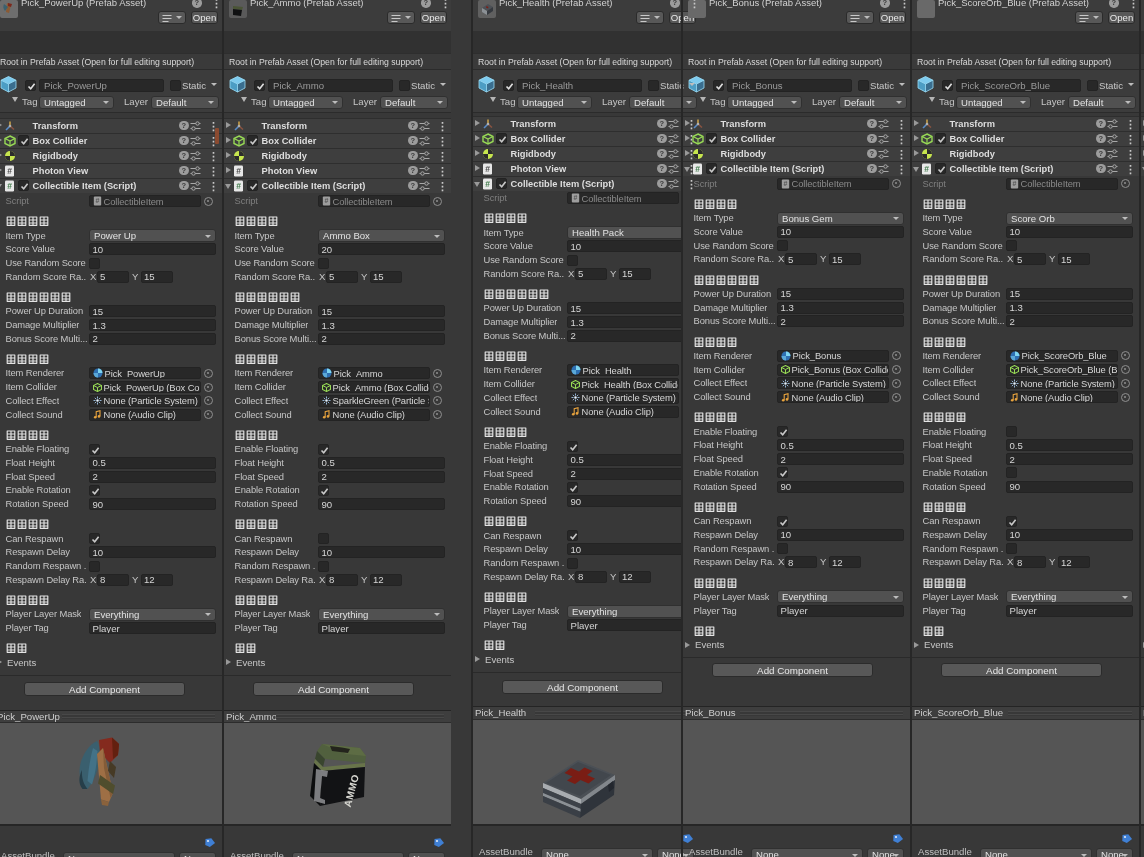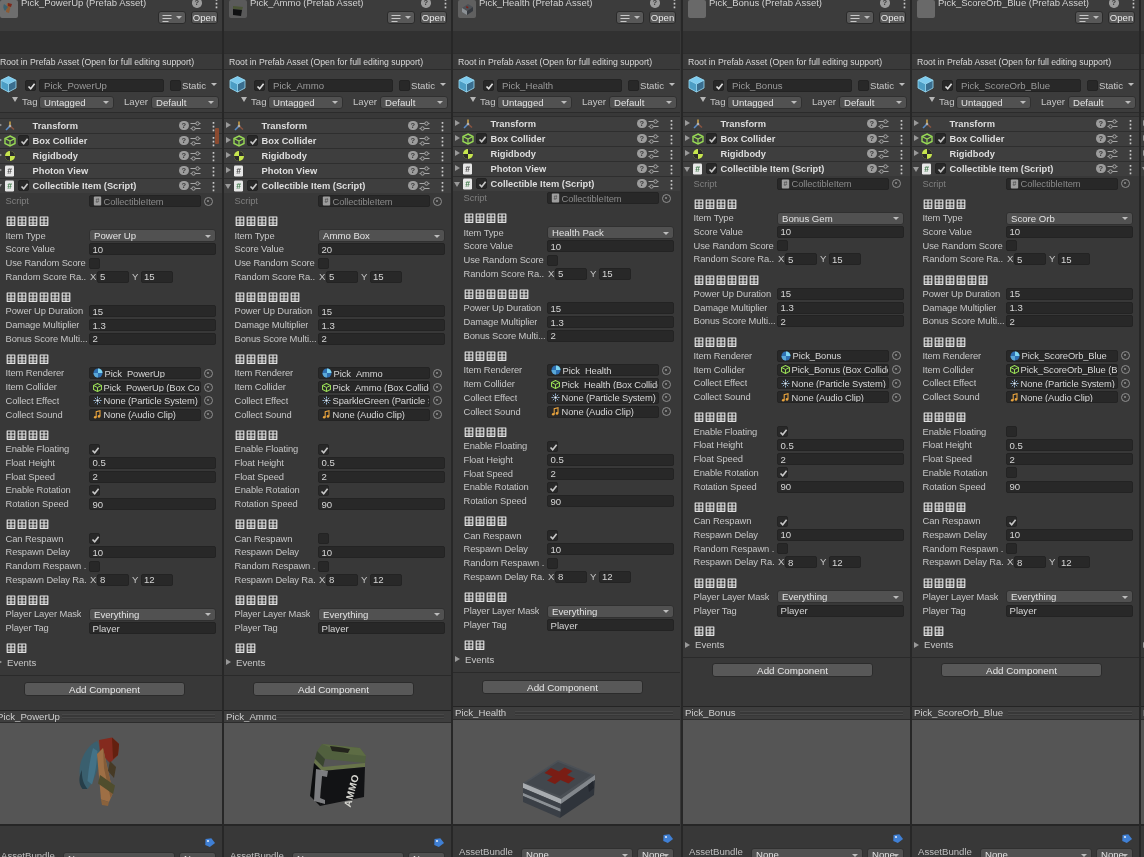--- a/index.html
+++ b/index.html
@@ -647,21 +647,21 @@
       </svg></div>
     <div class="ab" style="left:0;top:823.5px;width:229px;height:33.5px;background:#383838;border-top:2px solid #262626"></div>
     <div class="ab" style="left:211px;top:836.5px;z-index:8"><svg width="12" height="12" viewBox="0 0 12 12">
         <path d="M6.6 1 L11 5.4 L6.4 10 L1.6 8.6 L1 2.6 Z" fill="#3f7fd4" transform="rotate(8 6 6)"></path>
         <circle cx="4" cy="4" r="1.1" fill="#dfe9f5"></circle>
       </svg></div>
     <div class="t lbl ab" style="left:8px;top:850px;font-size:9.6px;font-weight:normal;z-index:8;color:#c0c0c0;">AssetBundle</div>
     <div class="dd ab" style="left:70px;top:852px;width:112px;height:13px;padding:1px 4px;z-index:8">None</div>
     <div class="dd ab" style="left:186px;top:852px;width:37px;height:13px;padding:1px 4px;z-index:8">None</div>
   </div>
-<div class="panel" style="left:451px">
+<div class="panel" style="left:471px">
     <div class="sepl"></div>
     <div class="tzone" style="top:0;height:31px"></div>
     <div class="dzone" style="top:31px;height:22px"></div>
     <div class="rootbar" style="top:53px;height:17px"></div>
     <div class="gohdr" style="top:70px;height:43px"></div>
     <div class="ab" style="left:7px;top:0;width:18px;height:18px;background:#606060;border-radius:2px;z-index:6;overflow:hidden"><svg width="18" height="18">
         <path d="M4 8 L10 4 L15 7 L9 11 Z" fill="#4c5056"></path>
         <path d="M4 8 L9 11 L9 15 L4 12 Z" fill="#8b9095"></path>
         <path d="M9 11 L15 7 L15 11 L9 15 Z" fill="#35393f"></path>
         <path d="M8.5 6 L10.5 7 L10 8.5 L8 7.5 Z" fill="#7c1f16"></path>

